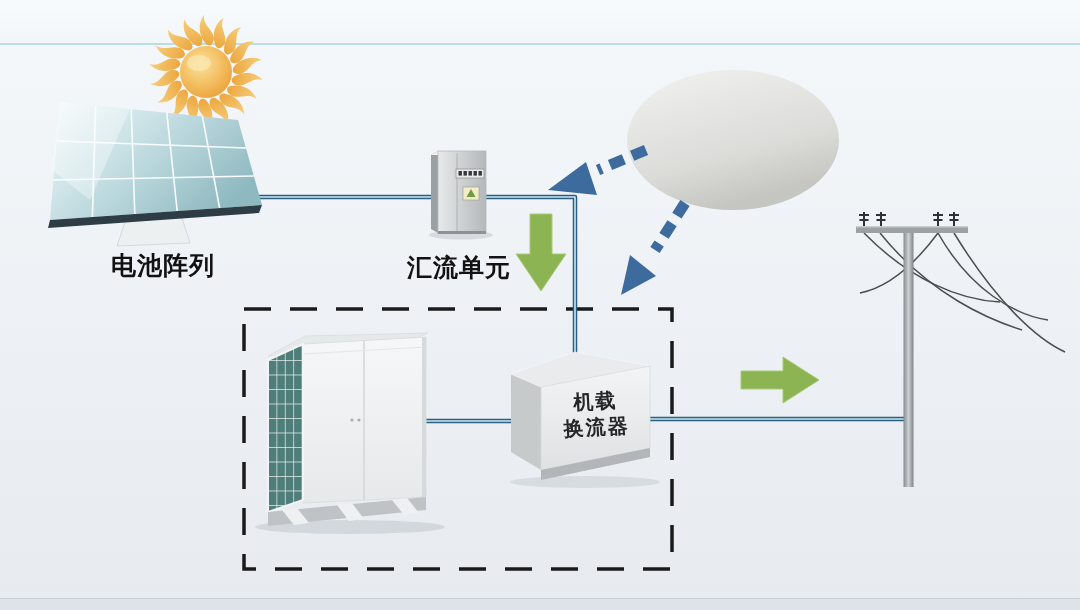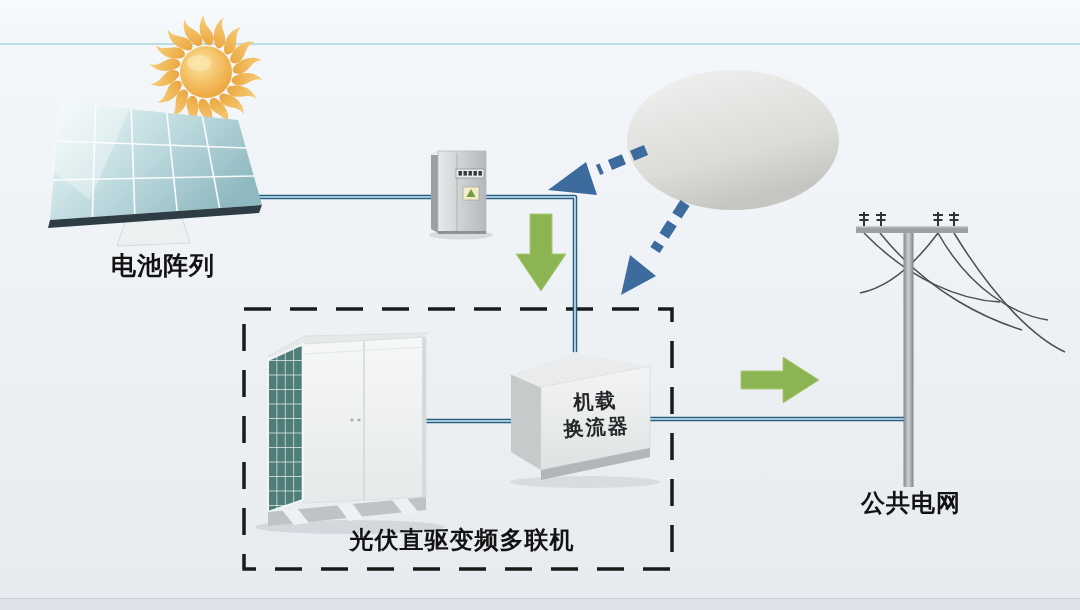--- a/index.html
+++ b/index.html
@@ -221,20 +221,19 @@
       <line x1="646" y1="150" x2="598" y2="170" style="stroke:var(--arrow-blue,#3e6b9d)" stroke-width="11" stroke-dasharray="15 9"></line>
       <polygon points="548,190 586,162 597,195" style="fill:var(--arrow-blue,#3e6b9d)"></polygon>
     </g>
     <g>
       <line x1="685" y1="203" x2="655" y2="250" style="stroke:var(--arrow-blue,#3e6b9d)" stroke-width="11" stroke-dasharray="15 9"></line>
       <polygon points="621,295 656,276 630,255" style="fill:var(--arrow-blue,#3e6b9d)"></polygon>
     </g>
   </svg>
 
   <div class="label lbl-battery">电池阵列</div>
+  <div class="label lbl-combiner">汇流单元</div>
   <div class="label lbl-converter">
     <span>机载</span><br>
     <span>换流器</span>
   </div>
-  <div class="label lbl-pvunit">光伏直驱变频多联机</div>
-  <div class="label lbl-grid">公共电网</div>
 
 </div>
 
 </body></html>

